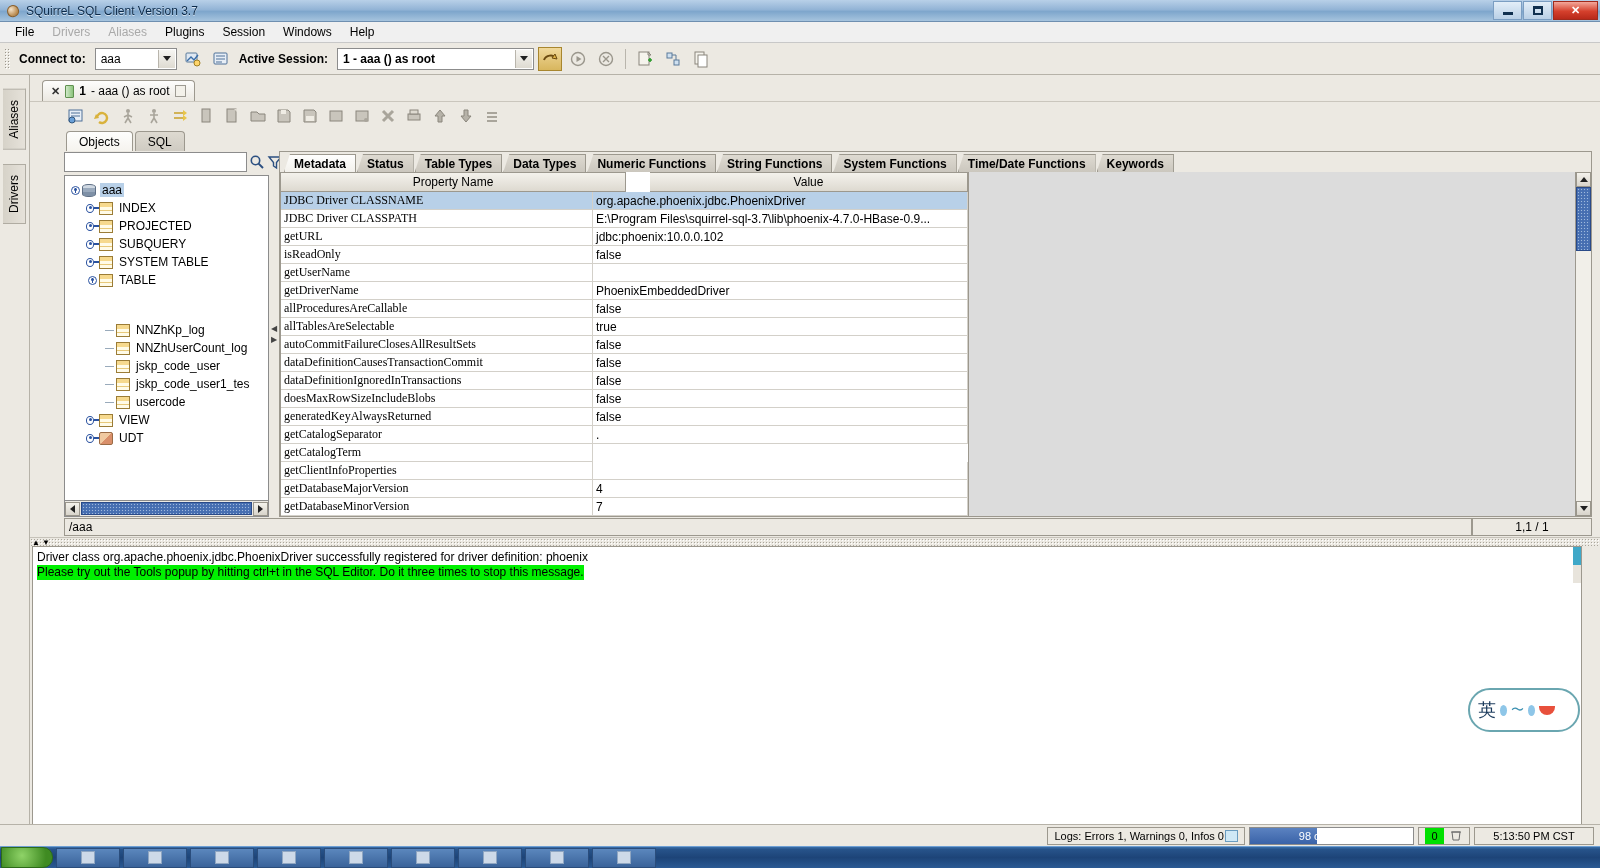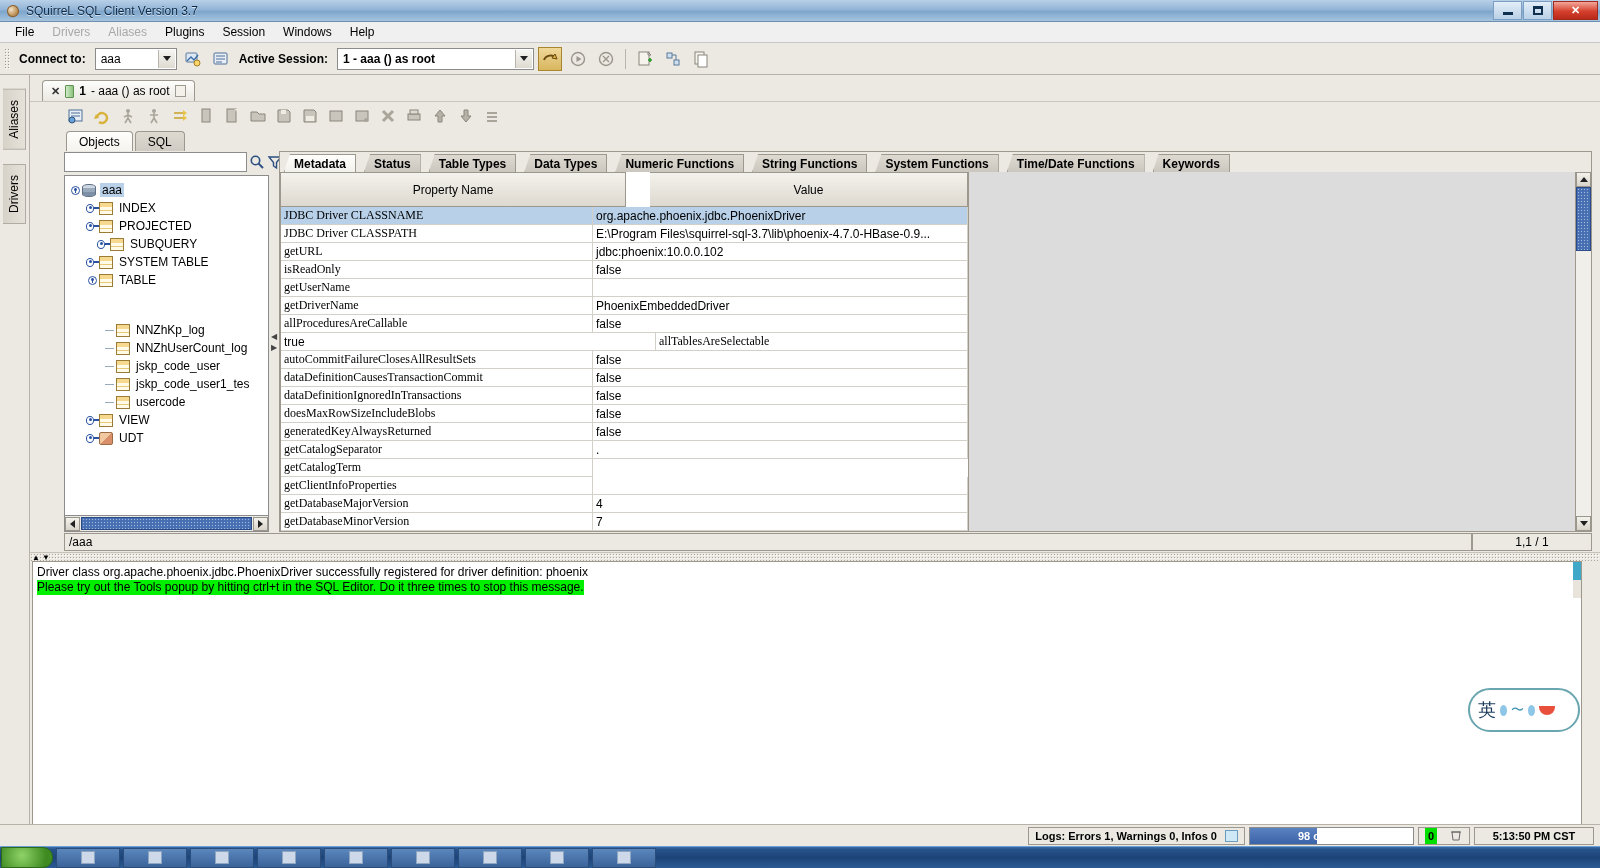--- a/index.html
+++ b/index.html
@@ -182,32 +182,32 @@
   .tri-l{width:0;height:0;border-top:4px solid transparent;border-bottom:4px solid transparent;border-right:5px solid #202020;}
   .tri-r{width:0;height:0;border-top:4px solid transparent;border-bottom:4px solid transparent;border-left:5px solid #202020;}
   .tri-u{width:0;height:0;border-left:4px solid transparent;border-right:4px solid transparent;border-bottom:5px solid #202020;}
   .tri-d{width:0;height:0;border-left:4px solid transparent;border-right:4px solid transparent;border-top:5px solid #202020;}
 
   .splitter { width:10px; display:flex; flex-direction:column; align-items:center; justify-content:center; gap:2px; }
   .splitter .sarrow { font-size:8px; color:#444; }
 
   
   #metapane { flex:1; display:flex; flex-direction:column; background:#ece9e2; border:1px solid #9c988e; margin-right:8px;}
-  #metatabs { display:flex; align-items:flex-end; height:20px; padding-left:4px; background:#ece9e2;gap:7px; }
+  #metatabs { display:flex; align-items:flex-end; height:20px; padding-left:4px; background:#ece9e2; }
   .mtab {
     height:18px; padding:0 9px; font-size:12px; font-weight:bold; display:flex;align-items:center;
     border:1px solid #9c988e; border-bottom:none;
     background:linear-gradient(to bottom,#dedad1,#cbc7be);
     margin-right:1px;
     clip-path: polygon(6px 0, 100% 0, 100% 100%, 0 100%);
   }
   .mtab.selected { background:linear-gradient(to bottom,#fefefd,#f3f1ec); }
   #tablewrap { flex:1; display:flex; }
   #metatable { width: 688px; background:#fff; border-left:1px solid #9c988e;}
-  .thead { display:flex; height:35px;gap:24px; }
+  .thead { display:flex; height:20px;gap:24px; }
   .th {
     background: linear-gradient(to bottom,#f4f2ec,#ddd9d0);
     border:1px solid #9c988e; border-left:none;
     display:flex;align-items:center;justify-content:center;
     font-size:12px;
   }
   .trow { display:flex; height:18px; }
   .trow.sel .td { background:#b8d0e8; }
   .td {
     border-bottom:1px solid #d3d0c9; border-right:1px solid #d3d0c9;
@@ -276,21 +276,21 @@
     display:flex;align-items:center;justify-content:center; }
   .tbico { width:14px;height:13px;background:#cdd9e8;border:1px solid #8fa6c2;}
 
   
   #statusbar {
     position:absolute; left:0; bottom:22px; width:1600px; height:22px;
     background:#ece9e2; border-top:1px solid #b6b2a8;
     display:flex; align-items:center; justify-content:flex-end; gap:4px; padding-right:6px;
   }
   .sbcell { height:18px; border:1px solid #9c988e; background:#ece9e2;
-    display:flex; align-items:center; padding:0 6px; font-size:11px; gap:8px;font-weight:bold;}
+    display:flex; align-items:center; padding:0 6px; font-size:11px; gap:1px;}
   #memcell { width:165px; position:relative; padding:0; background:#fff; border:1px solid #8c8c8c;}
   #membar { position:absolute; left:0;top:0;bottom:0; width:88px; background:linear-gradient(to bottom,#5b82c0,#3a63a8); }
   #memtext { position:relative; width:100%; text-align:center; font-size:11px; color:#fff; z-index:2; }
   #gccell { width:52px; background:#ece9e2; border:1px solid #9c988e; display:flex; align-items:center; }
   #gcgreen { width:28px; height:16px; background:#00e000; display:flex;align-items:center;justify-content:center; font-size:11px;}
   .logsicon { width:13px;height:12px;background:#cfe8f6;border:1px solid #6a9cc0;}
 </style>
 </head>
 <body>
 
@@ -554,21 +554,21 @@
               <span class="tlabel">INDEX</span>
             </div>
             <div class="tnode" style="padding-left: 21px;">
               <span class="handle">
                 <span class="hcirc"></span>
                 <span class="hstem"></span>
               </span>
               <span class="ico-tbl"></span>
               <span class="tlabel">PROJECTED</span>
             </div>
-            <div class="tnode" style="padding-left: 32px;">
+            <div class="tnode" style="padding-left: 21px;">
               <span class="handle">
                 <span class="hcirc"></span>
                 <span class="hstem"></span>
               </span>
               <span class="ico-tbl"></span>
               <span class="tlabel">SUBQUERY</span>
             </div>
             <div class="tnode" style="padding-left: 21px;">
               <span class="handle">
                 <span class="hcirc"></span>
@@ -694,22 +694,22 @@
                 </div>
                 <div class="trow">
                   <div class="td c0">getDriverName</div>
                   <div class="td c1">PhoenixEmbeddedDriver</div>
                 </div>
                 <div class="trow">
                   <div class="td c0">allProceduresAreCallable</div>
                   <div class="td c1">false</div>
                 </div>
                 <div class="trow">
+                  <div class="td c0">allTablesAreSelectable</div>
                   <div class="td c1">true</div>
-                  <div class="td c0">allTablesAreSelectable</div>
                 </div>
                 <div class="trow">
                   <div class="td c0">autoCommitFailureClosesAllResultSets</div>
                   <div class="td c1">false</div>
                 </div>
                 <div class="trow">
                   <div class="td c0">dataDefinitionCausesTransactionCommit</div>
                   <div class="td c1">false</div>
                 </div>
                 <div class="trow">

